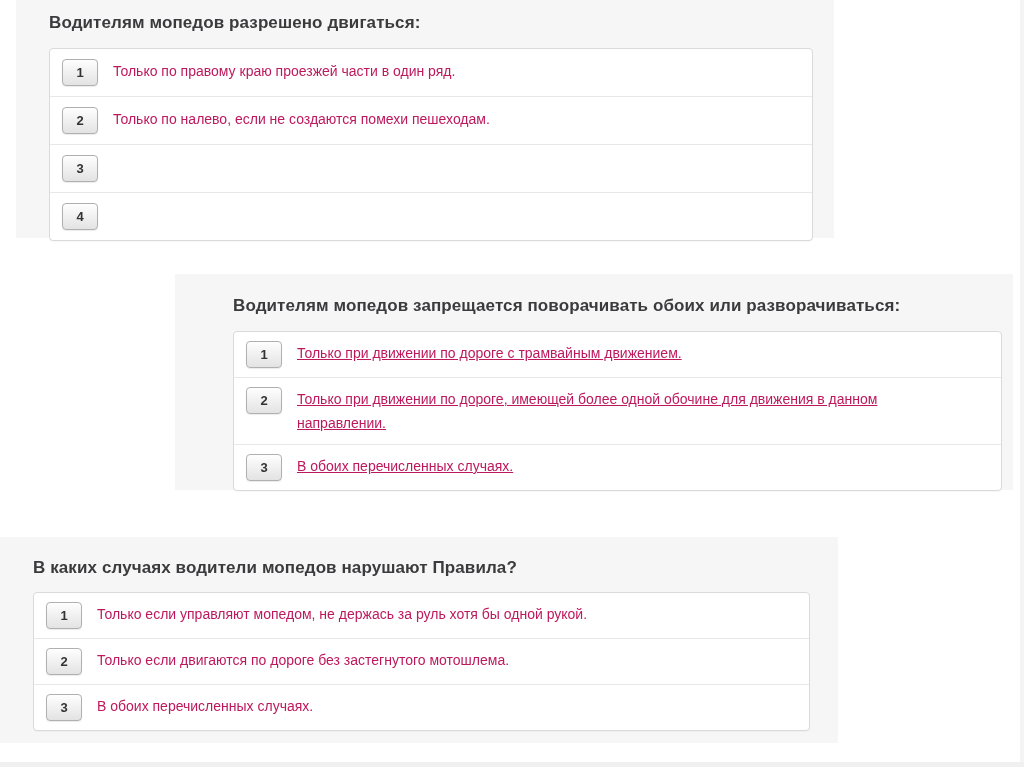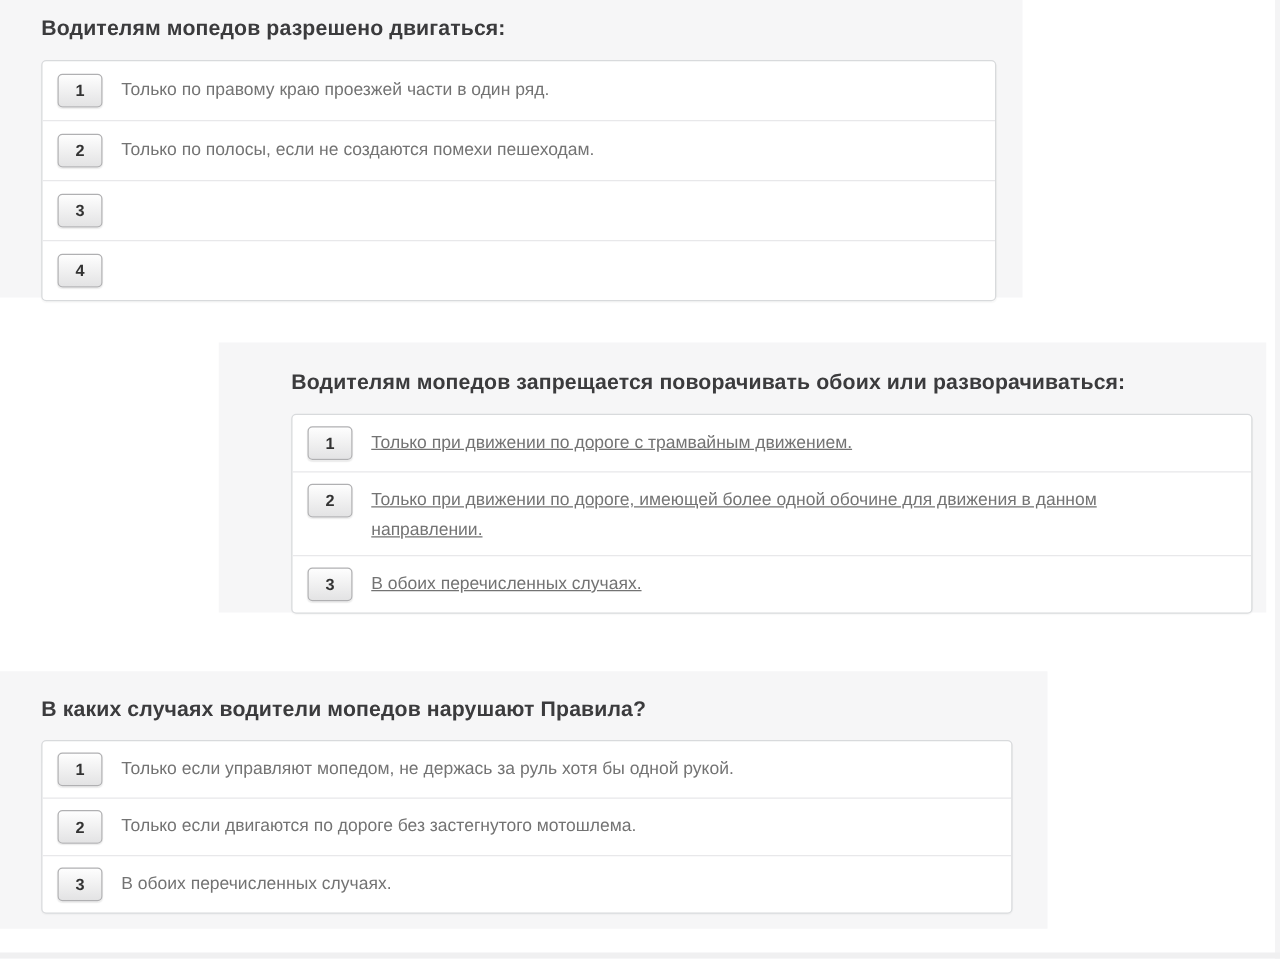--- a/index.html
+++ b/index.html
@@ -7,21 +7,21 @@
     width:1024px;height:767px;
     background:#ffffff;
     position:relative;
     overflow:hidden;
     font-family:"Liberation Sans", sans-serif;
   }
   .panel{
     position:absolute;
     background:#f6f6f7;
   }
-  #panel-1{left:0;top:0;width:798px;height:238px;padding-left:20px;}
+  #panel-1{left:16px;top:0;width:798px;height:238px;padding-left:20px;}
   #panel-2{left:175px;top:274px;width:838px;height:216px;}
   #panel-3{left:0;top:537px;width:838px;height:206px;}
 
   .q-title{
     position:absolute;
     font-size:17px;
     font-weight:bold;
     color:#3b3b3d;
     letter-spacing:0.1px;
     white-space:nowrap;
@@ -63,21 +63,21 @@
     color:#333333;
     font-size:13px;
     font-weight:bold;
     display:flex;
     align-items:center;
     justify-content:center;
   }
   .answer-text{
     font-size:14px;
     line-height:25px;
-    color:#737373;
+    color:#be185d;
     white-space:pre-line;
   }
   #panel-2 .answer-text{line-height:24px;text-decoration:underline;}
   #panel-2 .num-btn{margin-top:0;}
 
   .edge-right{
     position:absolute;
     right:0;top:0;
     width:4px;height:767px;
     background:#f4f4f5;
@@ -94,21 +94,21 @@
 
 <div class="panel" id="panel-1">
   <div class="q-title">Водителям мопедов разрешено двигаться:</div>
   <div class="answers-card">
     <div class="answer-row">
       <div class="num-btn">1</div>
       <div class="answer-text">Только по правому краю проезжей части в один ряд.</div>
     </div>
     <div class="answer-row">
       <div class="num-btn">2</div>
-      <div class="answer-text">Только по полосы, если не создаются помехи пешеходам.</div>
+      <div class="answer-text">Только по налево, если не создаются помехи пешеходам.</div>
     </div>
     <div class="answer-row">
       <div class="num-btn">3</div>
     </div>
     <div class="answer-row">
       <div class="num-btn">4</div>
     </div>
   </div>
 </div>
 

